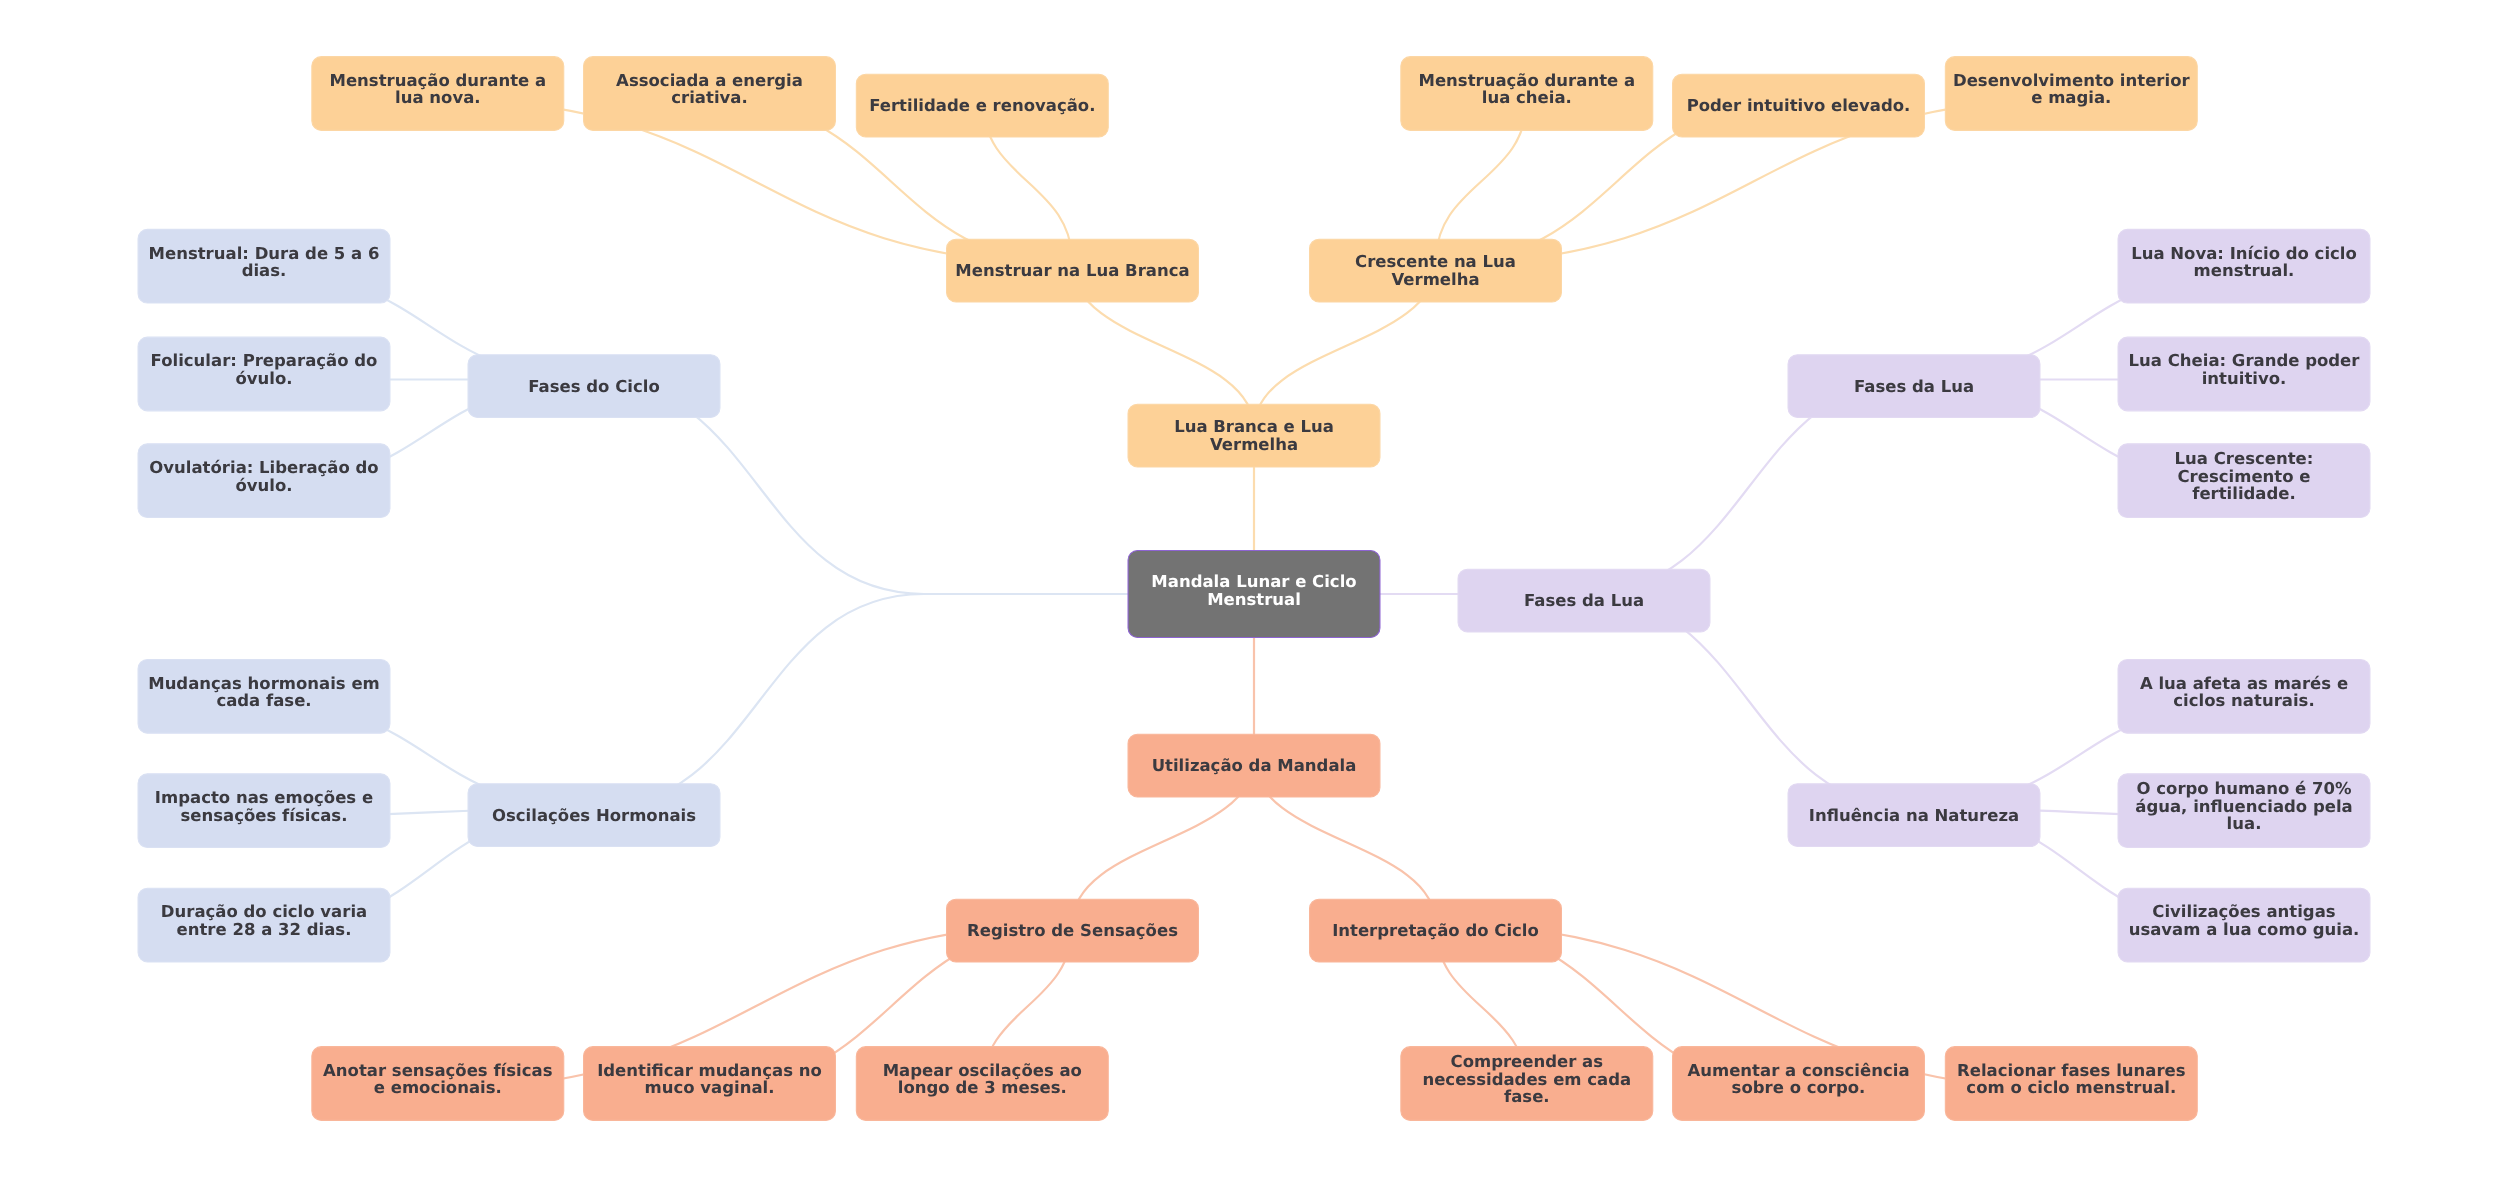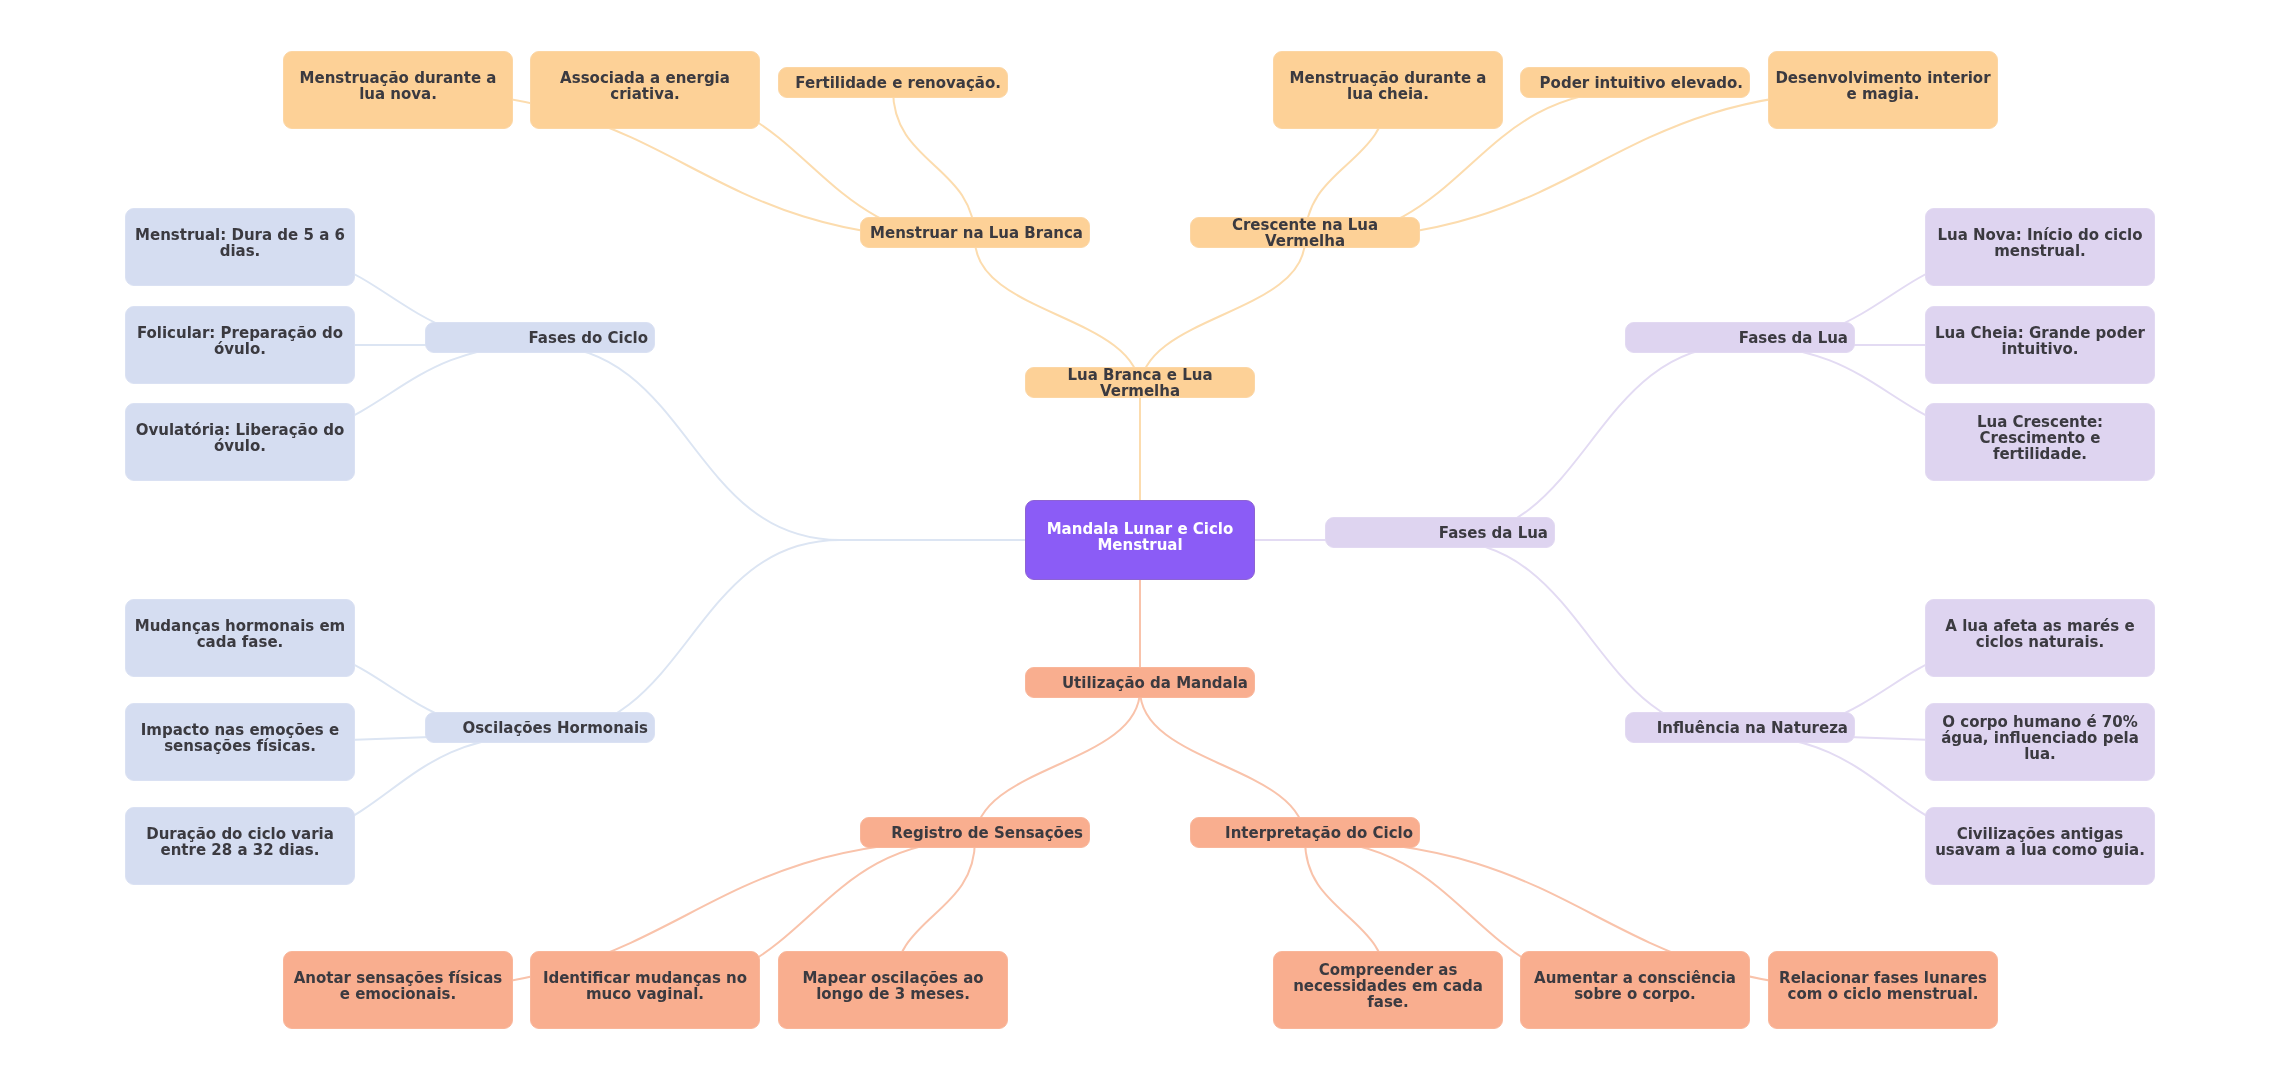--- a/index.html
+++ b/index.html
@@ -8,28 +8,28 @@
   #canvas { position: absolute; left: 0; top: 0; width: 2280px; height: 1080px; }
   #links { position: absolute; left: 0; top: 0; width: 2280px; height: 1080px; }
   .node {
     position: absolute; box-sizing: border-box; width: 230px;
     display: flex; align-items: center; justify-content: center;
     text-align: center; border-radius: 9px;
     font-weight: bold; font-size: 15px; line-height: 16px;
     color: #3b3a40; padding: 0 6px; cursor: pointer;
   }
   .node span { display: block; }
-  .h46 { height: 31px; justify-content: flex-end; }
-  .h78 { height: 78px; padding-bottom: 8px; }
+  .h46 { height: 58px; }
+  .h78 { height: 68px; padding-bottom: 8px; }
   .center { height: 80px; color: #ffffff; padding-bottom: 6px; }
   .orange { background: #fdd197; border: 1px solid #fcd6a4; }
   .salmon { background: #f9ae8f; border: 1px solid #f9b69a; }
   .blue { background: #d5ddf1; border: 1px solid #dae1f3; }
   .lav { background: #ded4f0; border: 1px solid #e2d9f2; }
-  .purple { background: #8b5cf6; border: 1px solid #8d63d2; }
+  .purple { background: #737373; border: 1px solid #8d63d2; }
 </style>
 </head>
 <body>
 
 <div id="canvas">
   <svg id="links" xmlns="http://www.w3.org/2000/svg">
       <path d="M1140,540 C1140,465 1140,465 1140,390" fill="none" stroke="#fcdcae" stroke-width="2"></path>
       <path d="M1140,390 C1140,315 975,315 975,240" fill="none" stroke="#fcdcae" stroke-width="2"></path>
       <path d="M1140,390 C1140,315 1305,315 1305,240" fill="none" stroke="#fcdcae" stroke-width="2"></path>
       <path d="M975,240 C686.5,240 686.5,90 398,90" fill="none" stroke="#fcdcae" stroke-width="2"></path>

